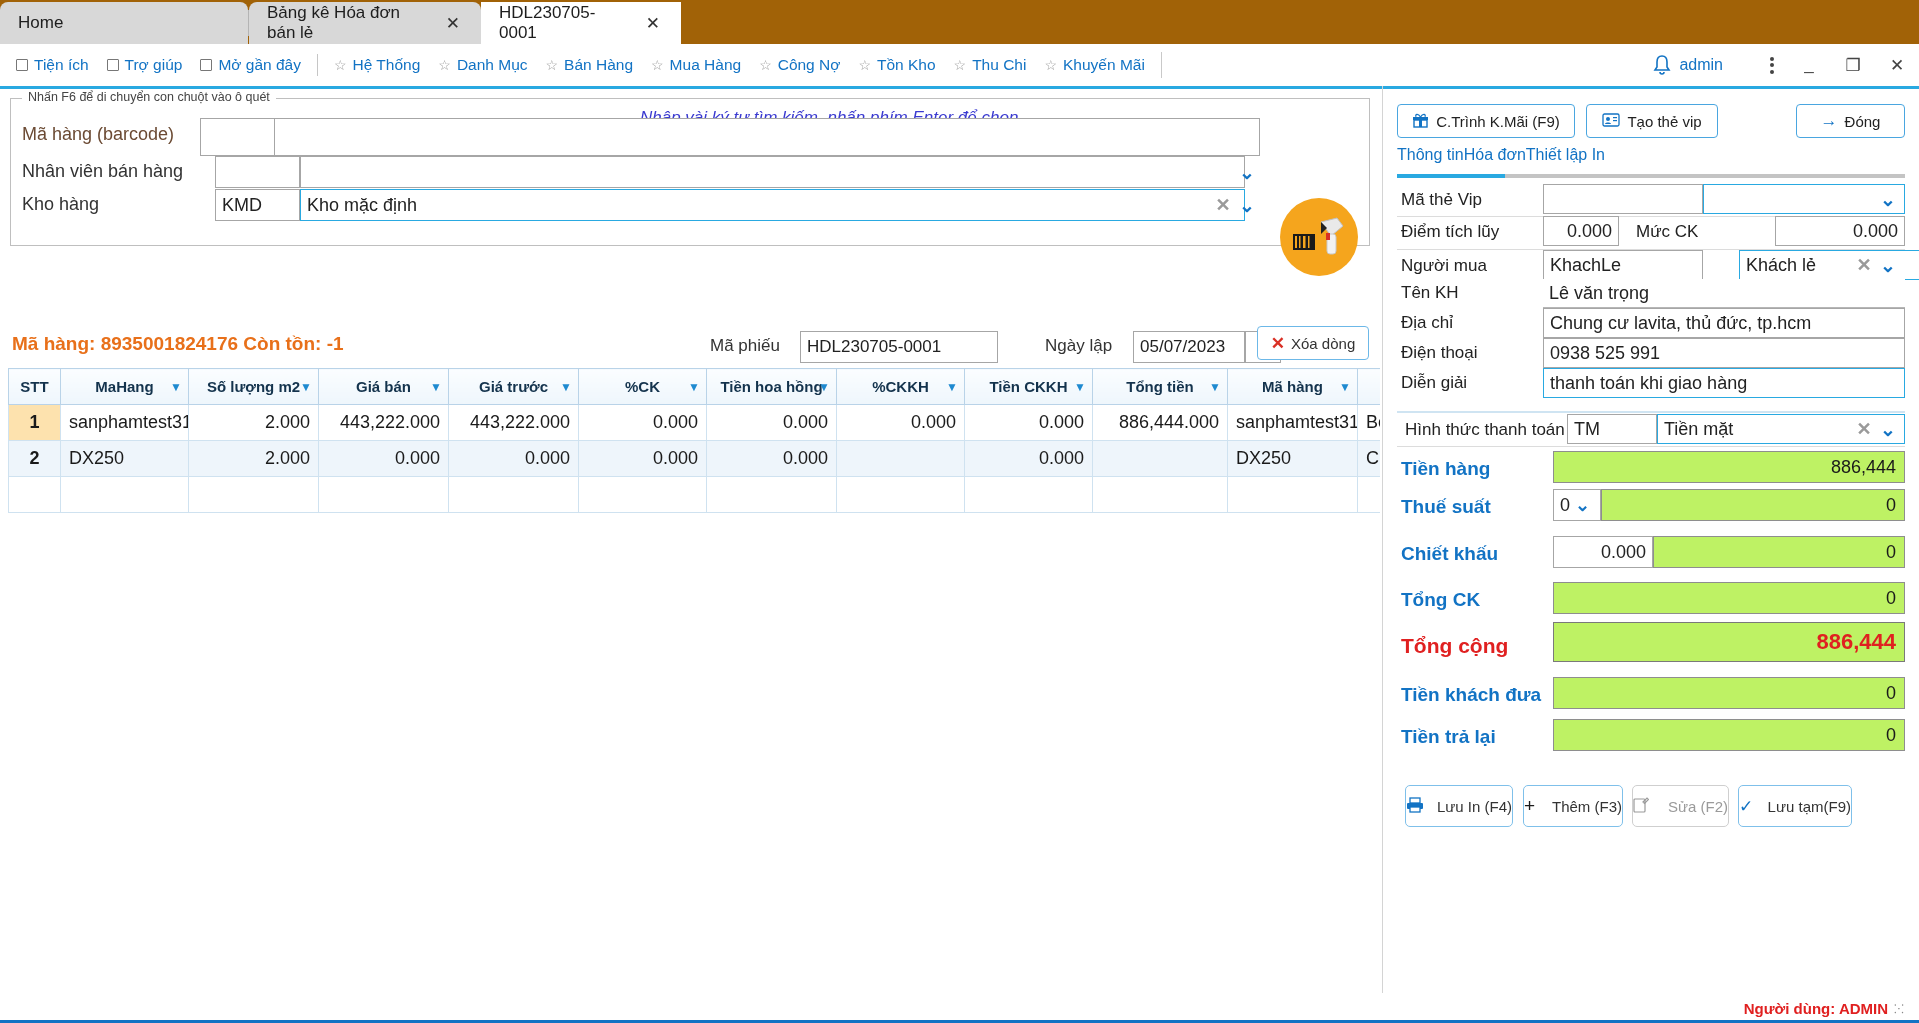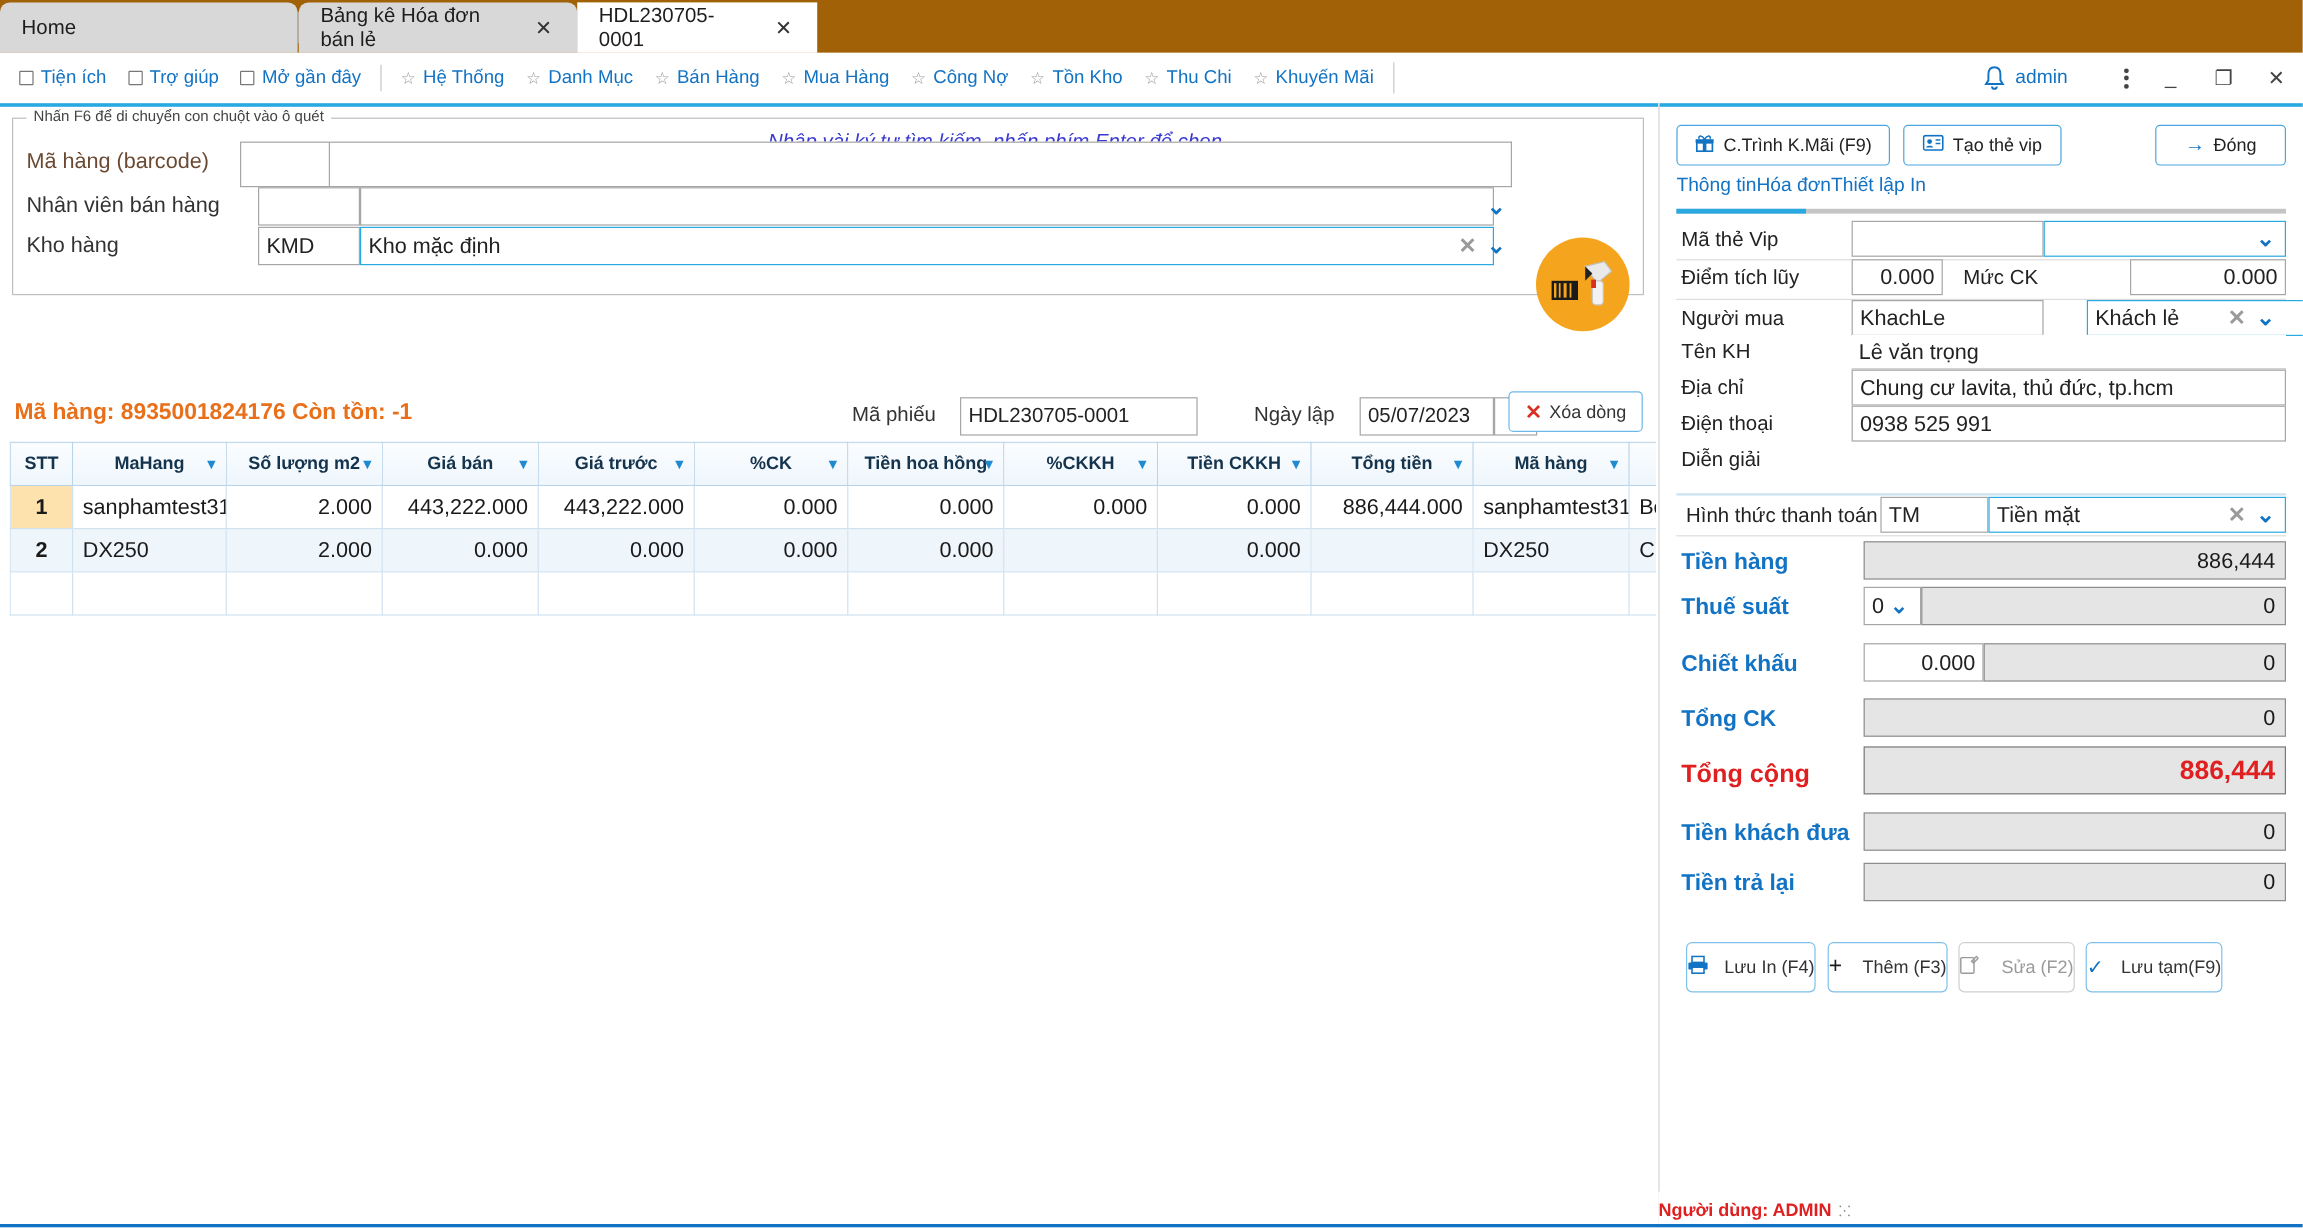--- a/index.html
+++ b/index.html
@@ -181,37 +181,37 @@
   .tabs-underline .act { width:108px; height:4px; background:#29a9e1; }
 
   .fieldrow { position:absolute; font-size:17px; color:#222; }
   .sep-line { position:absolute; height:1px; background:#dcdcdc; }
 
   .money-label {
     position:absolute; font-size:19px; font-weight:bold; color:#1273c4;
   }
   .money-label.red { color:#e02020; }
   .money-box {
-    position:absolute; border:1px solid #8e8e8e; background:#e5e5e5;
+    position:absolute; border:1px solid #8e8e8e; background:#bef264;
     display:flex; align-items:center; justify-content:flex-end;
     padding-right:8px; font-size:18px; color:#1a1a1a;
   }
   .money-box.total { border:1px solid #7a7a7a; color:#e02020; font-size:22px; font-weight:bold; }
 
   .actbtn {
     position:absolute; border:1px solid #7fc0ea; border-radius:5px;
     background:#fff; display:flex; align-items:center; justify-content:space-between;
     gap:5px; font-size:15px; color:#333;
   }
   .actbtn.dim { color:#9a9a9a; border-color:#cfcfcf; }
 
   .footerbar {
     position:absolute; left:1382px; bottom:0; width:537px; height:30px;
     background:#fff;
-    display:flex; align-items:center; 
+    display:flex; align-items:center; justify-content:flex-end;
     padding-right:14px;
     font-size:15px; font-weight:bold; color:#e02020;
   }
   .grip { color:#888; font-weight:normal; margin-left:6px; letter-spacing:1px; font-size:12px;}
   .bottomline { position:absolute; left:0; bottom:0; width:1919px; height:3px; background:#1273c4; }
 </style>
 </head>
 <body>
 
 <div class="tabstrip">
@@ -499,20 +499,21 @@
   <div class="fieldrow" style="left:18px; top:197px;">Tên KH</div>
   <div class="inp" style="left:160px; top:193px; width:362px; height:29px; border:none; border-bottom:1px solid #b6b6b6;">Lê văn trọng</div>
 
   <div class="fieldrow" style="left:18px; top:227px;">Địa chỉ</div>
   <div class="inp" style="left:160px; top:222px; width:362px; height:30px;">Chung cư lavita, thủ đức, tp.hcm</div>
 
   <div class="fieldrow" style="left:18px; top:257px;">Điện thoại</div>
   <div class="inp" style="left:160px; top:252px; width:362px; height:30px;">0938 525 991</div>
 
   <div class="fieldrow" style="left:18px; top:287px;">Diễn giải</div>
+  <div class="inp blue" style="left:160px; top:282px; width:362px; height:30px;">thanh toán khi giao hàng</div>
   <div class="sep-line" style="left:14px; top:325px; width:508px; height:2px; background:#cfe4f2;"></div>
 
   <div class="fieldrow" style="left:22px; top:334px;">Hình thức thanh toán</div>
   <div class="inp" style="left:184px; top:328px; width:90px; height:30px;">TM</div>
   <div class="inp blue" style="left:274px; top:328px; width:248px; height:30px;">Tiền mặt</div>
   <div class="caret-btn" style="left:470px; top:328px; width:22px; height:30px;">
       <span class="xmark">✕</span>
     </div>
   <div class="caret-btn" style="left:492px; top:328px; width:26px; height:30px;">⌄</div>
   <div class="sep-line" style="left:14px; top:360px; width:508px;"></div>

